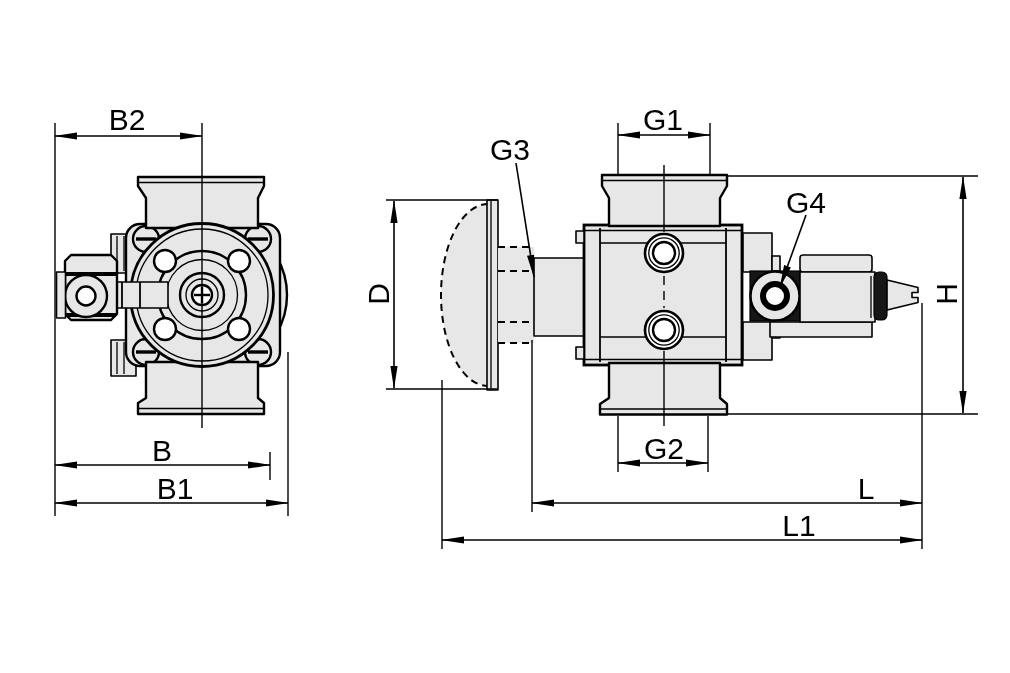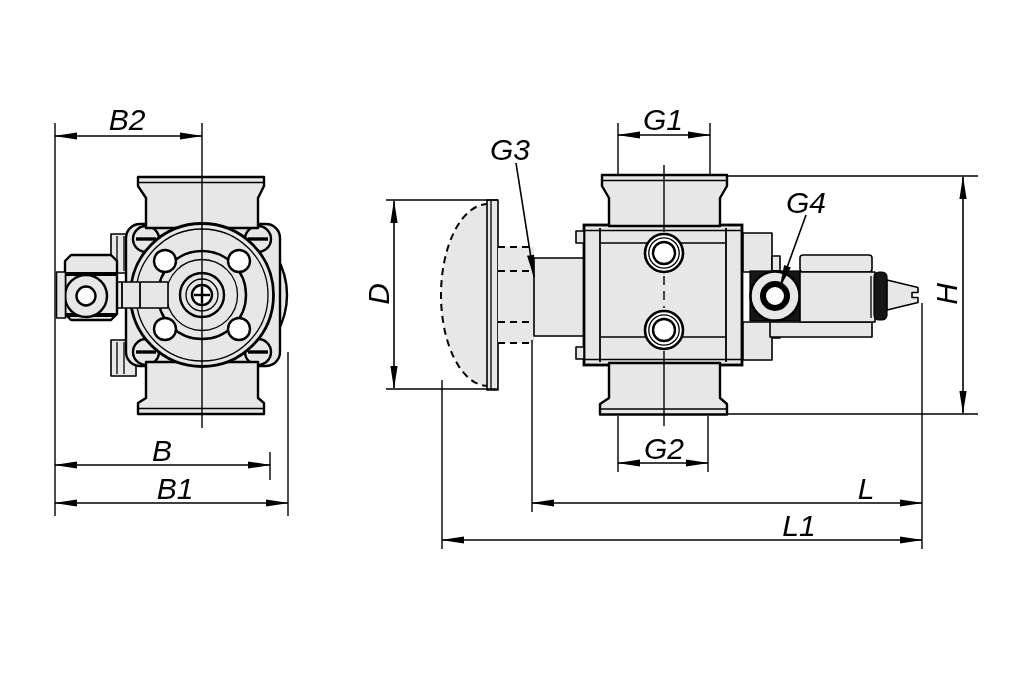--- a/index.html
+++ b/index.html
@@ -1,16 +1,16 @@
 <!DOCTYPE html>
 <html><head>
 <meta charset="utf-8">
 <style>
   html,body{margin:0;padding:0;background:#ffffff;}
-  .stage{width:1010px;height:673px;position:relative;background:#fff;overflow:hidden;font-style:italic;}
+  .stage{width:1010px;height:673px;position:relative;background:#fff;overflow:hidden;}
   svg{display:block;}
   .fill  {fill:#e7e7e7;stroke:#000;stroke-width:2.4;stroke-linejoin:round;}
   .fillT {fill:#e7e7e7;stroke:#000;stroke-width:1.6;stroke-linejoin:round;}
   .heavy {fill:#e7e7e7;stroke:#000;stroke-width:2.8;}
   .thin  {fill:none;stroke:#000;stroke-width:1.3;}
   .med   {fill:none;stroke:#000;stroke-width:1.8;}
   .white {fill:#ffffff;stroke:#000;stroke-width:2.4;}
   .dark  {fill:#161616;stroke:#000;stroke-width:1.2;}
   .dim   {fill:none;stroke:#000;stroke-width:1.6;}
   .ext   {fill:none;stroke:#000;stroke-width:1.4;}

